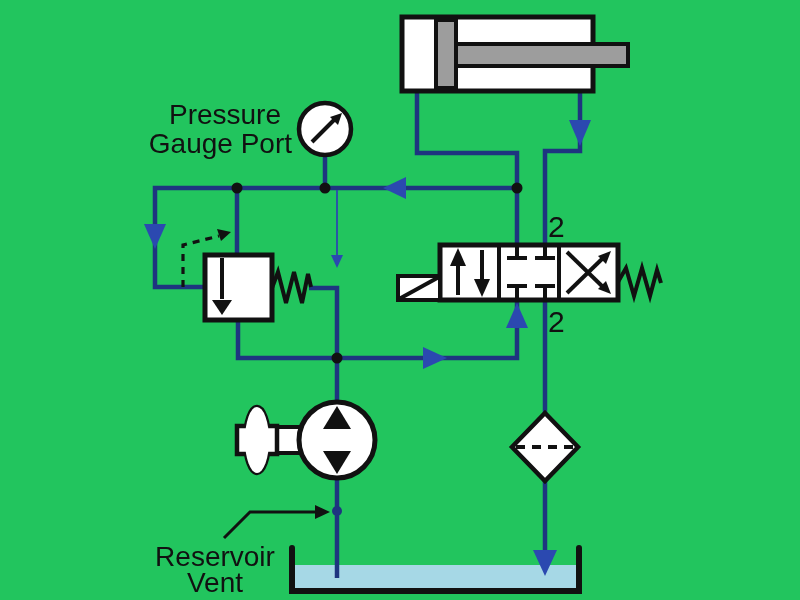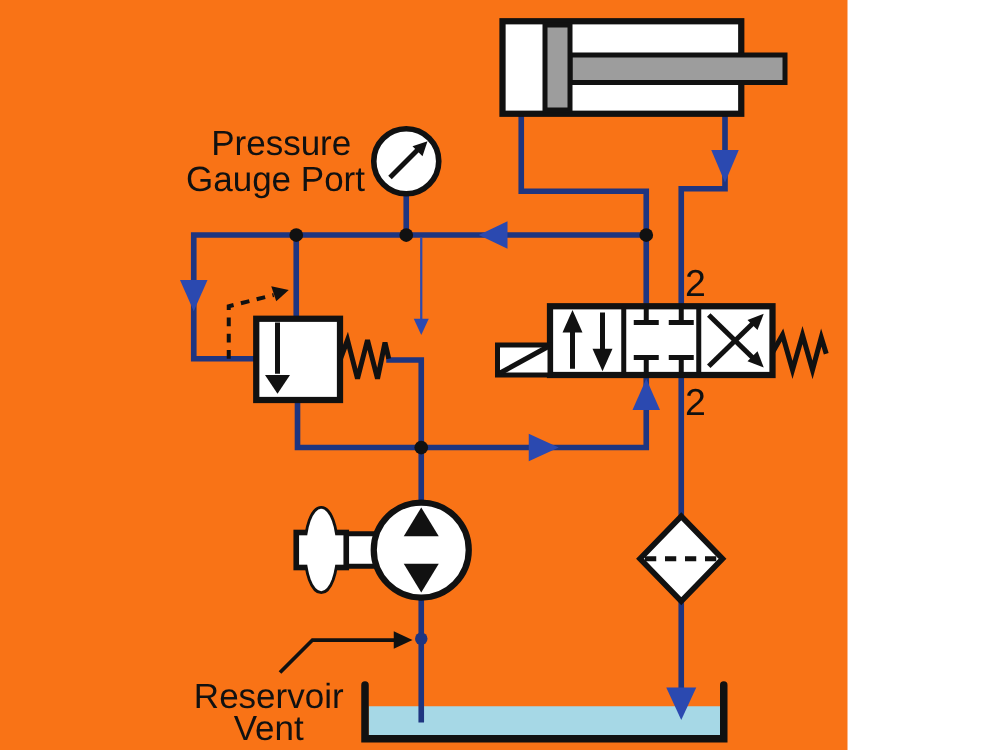--- a/index.html
+++ b/index.html
@@ -1,16 +1,16 @@
 <!DOCTYPE html>
 <html><head>
 <meta charset="utf-8">
 <style>
   html,body{margin:0;padding:0;background:#fff;}
-  .canvas{position:relative;width:678px;height:600px;background:#f97316;overflow:hidden;
+  .canvas{position:relative;width:800px;height:600px;background:#22c55e;overflow:hidden;
           font-family:"Liberation Sans", sans-serif;}
   svg{display:block;}
   .pipe{fill:none;stroke:#1e3580;stroke-width:4.5;}
   .pipe-thin{fill:none;stroke:#2b49b0;stroke-width:1.8;}
   .flow-arrow{fill:#2b49b0;stroke:none;}
   .blk{stroke:#111111;fill:none;}
   .sym-fill{fill:#ffffff;stroke:#111111;}
   .sym-line{fill:none;stroke:#111111;stroke-width:4;}
   .sym-solid{fill:#111111;stroke:none;}
   .lbl{fill:#111111;font-family:"Liberation Sans", sans-serif;font-size:28px;}

